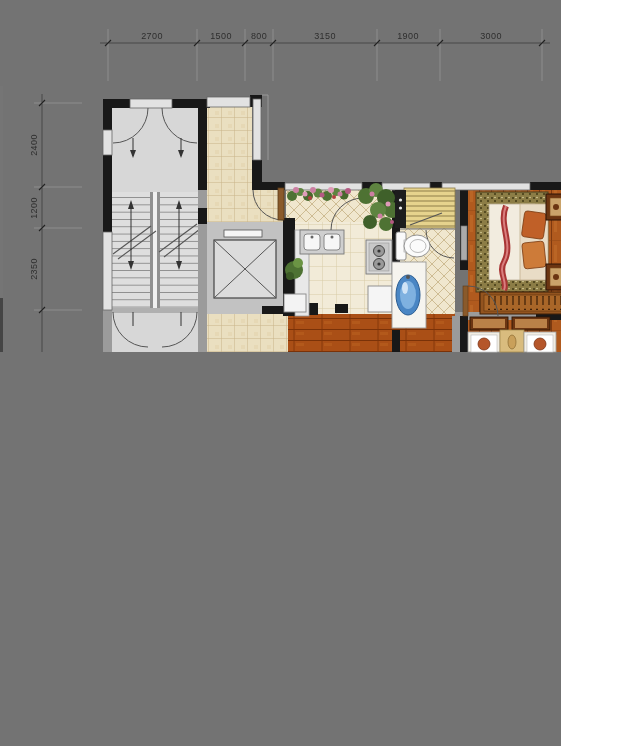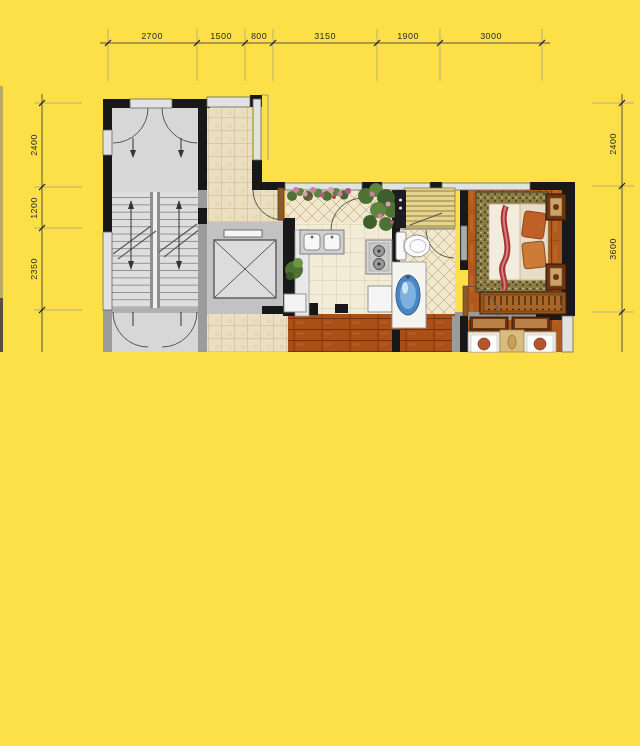--- a/index.html
+++ b/index.html
@@ -1,17 +1,17 @@
 <!DOCTYPE html>
 <html><head>
 <meta charset="utf-8">
 <style>
   html,body{margin:0;padding:0;background:#ffffff;}
-  .stage{position:relative;width:640px;height:746px;background:#fde047;overflow:hidden;
-         font-family:"Liberation Sans",sans-serif;}
+  .stage{position:relative;width:553px;height:746px;background:#737373;overflow:hidden;
+         font-family:"Liberation Sans",sans-serif;padding-left:8px;}
   svg{position:absolute;left:0;top:0;}
   text.dim{font-family:"Liberation Sans",sans-serif;font-size:9px;fill:#2e2e2e;letter-spacing:.4px;}
 </style>
 </head>
 <body>
 
 <div class="stage">
 <svg width="640" height="746" viewBox="0 0 640 746">
   <defs>
     <pattern id="tileA" width="13" height="13" patternUnits="userSpaceOnUse">

